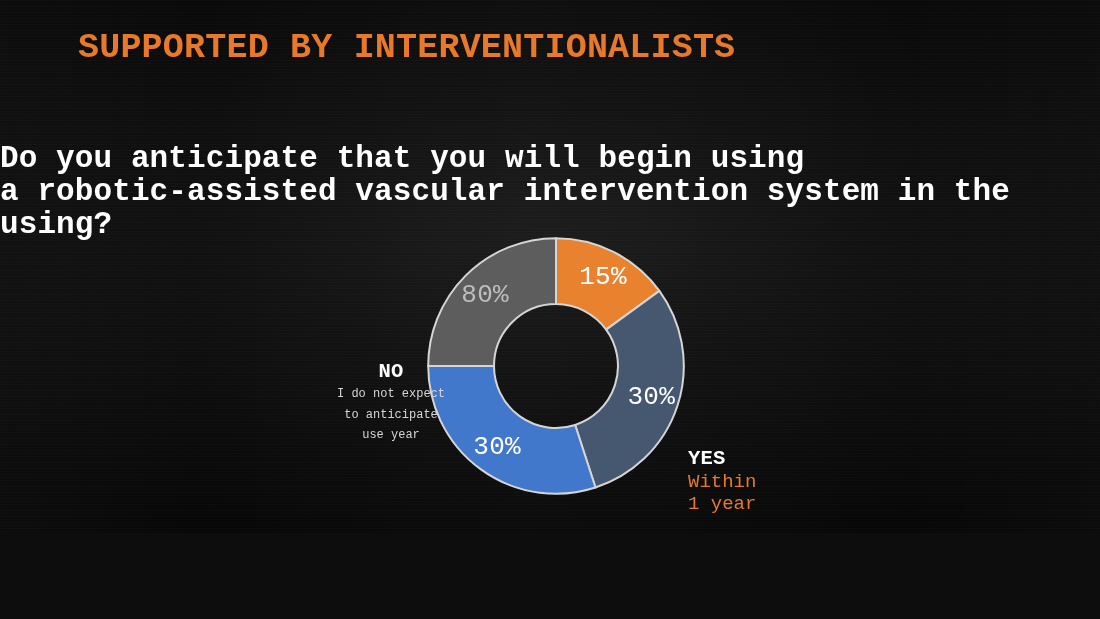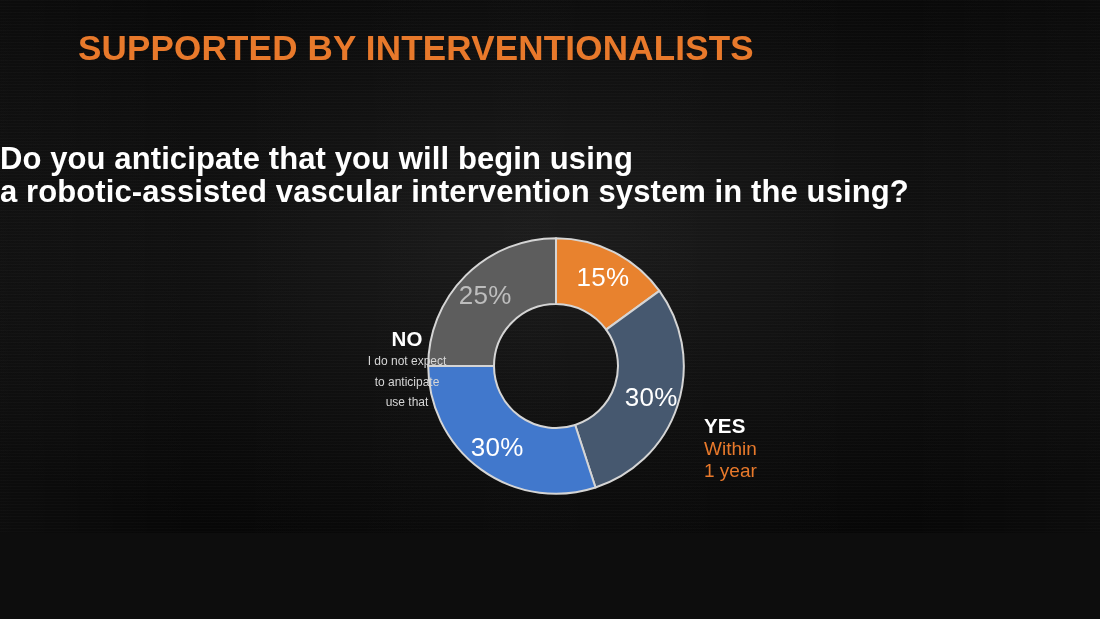--- a/index.html
+++ b/index.html
@@ -27,20 +27,21 @@
         rgba(255,255,255,0.018) 1px,
         rgba(0,0,0,0.05) 1px,
         rgba(0,0,0,0.05) 3px,
         rgba(255,255,255,0.010) 3px,
         rgba(255,255,255,0.010) 4px,
         rgba(0,0,0,0.02) 4px,
         rgba(0,0,0,0.02) 6px
       ),
       radial-gradient(ellipse 70% 60% at 50% 45%, #1b1b1b 0%, #111111 45%, #070707 100%);
     overflow: hidden;
+    font-family: Liberation Mono, monospace;
   }
 
   
   #slide::after {
     content: "";
     position: absolute;
     inset: 0;
     pointer-events: none;
     background: linear-gradient(to right,
       rgba(255,255,255,0.025) 0%,
@@ -90,21 +91,21 @@
     position: absolute;
     font-size: 26px;
     font-weight: normal;
     color: #ffffff;
     white-space: nowrap;
     letter-spacing: 0.3px;
   }
   .pct.muted { color: #bdbdbd; }
 
   
-  .callout { position: absolute; white-space: nowrap; margin-left: 16px; }
+  .callout { position: absolute; white-space: nowrap; }
   .callout .head {
     color: #ffffff;
     font-weight: bold;
     font-size: 20.5px;
     line-height: 24px;
     letter-spacing: 0.2px;
   }
   .callout .sub {
     color: #e8792b;
     font-size: 19px;
@@ -139,28 +140,28 @@
           <path d="M 129 1.2000000000000028 A 127.8 127.8 0 0 1 232.39237188111827 53.88104475702194 L 179.14530036234237 92.56730670715564 A 61.983 61.983 0 0 0 129 67.017 Z" fill="#e8822e" stroke="#d5d5d5" stroke-width="2" stroke-linejoin="round"></path>
           <path d="M 232.39237188111827 53.88104475702194 A 127.8 127.8 0 0 1 168.4923718811183 250.54502278252062 L 148.15380036234237 187.94933604952251 A 61.983 61.983 0 0 0 179.14530036234237 92.56730670715564 Z" fill="#46586f" stroke="#d5d5d5" stroke-width="2" stroke-linejoin="round"></path>
           <path d="M 168.4923718811183 250.54502278252062 A 127.8 127.8 0 0 1 1.2000000000000028 129.00000000000003 L 67.017 129 A 61.983 61.983 0 0 0 148.15380036234237 187.94933604952251 Z" fill="#4178cc" stroke="#d5d5d5" stroke-width="2" stroke-linejoin="round"></path>
           <path d="M 1.2000000000000028 129.00000000000003 A 127.8 127.8 0 0 1 128.99999999999997 1.2000000000000028 L 129 67.017 A 61.983 61.983 0 0 0 67.017 129 Z" fill="#5d5d5d" stroke="#d5d5d5" stroke-width="2" stroke-linejoin="round"></path>
         </g>
     </svg>
 
     <span class="pct" id="pct-0" style="color: rgb(255, 255, 255); left: 176px; top: 39.7596px; transform: translate(-50%, -50%);">15%</span>
     <span class="pct" id="pct-1" style="color: rgb(255, 255, 255); left: 224.255px; top: 159.95px; transform: translate(-50%, -50%);">30%</span>
     <span class="pct" id="pct-2" style="color: rgb(255, 255, 255); left: 70.1293px; top: 210.029px; transform: translate(-50%, -50%);">30%</span>
-    <span class="pct muted" id="pct-3" style="color: rgb(189, 189, 189); left: 58.1784px; top: 58.1784px; transform: translate(-50%, -50%);">25%</span>
+    <span class="pct muted" id="pct-3" style="color: rgb(189, 189, 189); left: 58.1784px; top: 58.1784px; transform: translate(-50%, -50%);">80%</span>
   </div>
 
   <div class="callout" id="label-no">
     <div class="head">NO</div>
     <div class="subgray">I do not expect</div>
     <div class="subgray">to anticipate</div>
-    <div class="subgray">use that</div>
+    <div class="subgray">use year</div>
   </div>
 
   <div class="callout" id="label-yes-1y">
     <div class="head">YES</div>
     <div class="sub">Within</div>
     <div class="sub">1 year</div>
   </div>
 
 </div>
 

